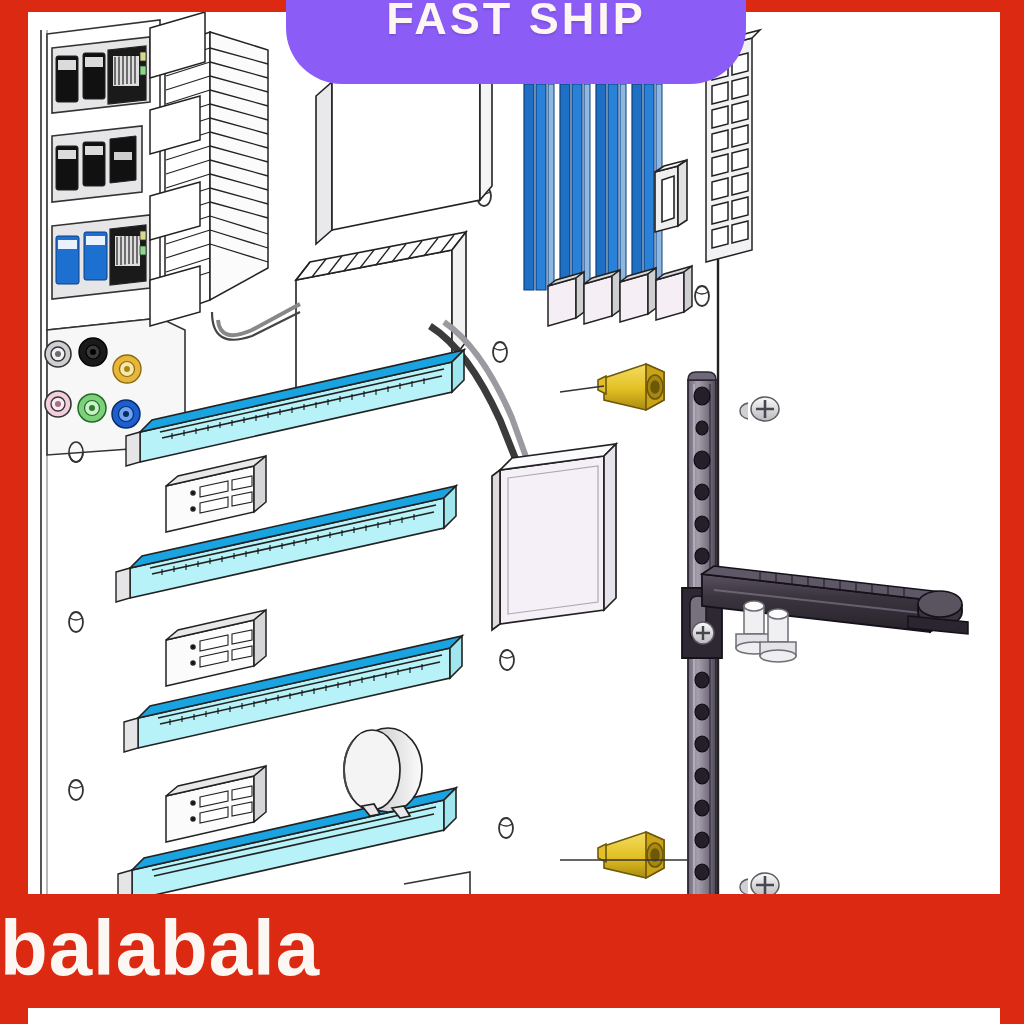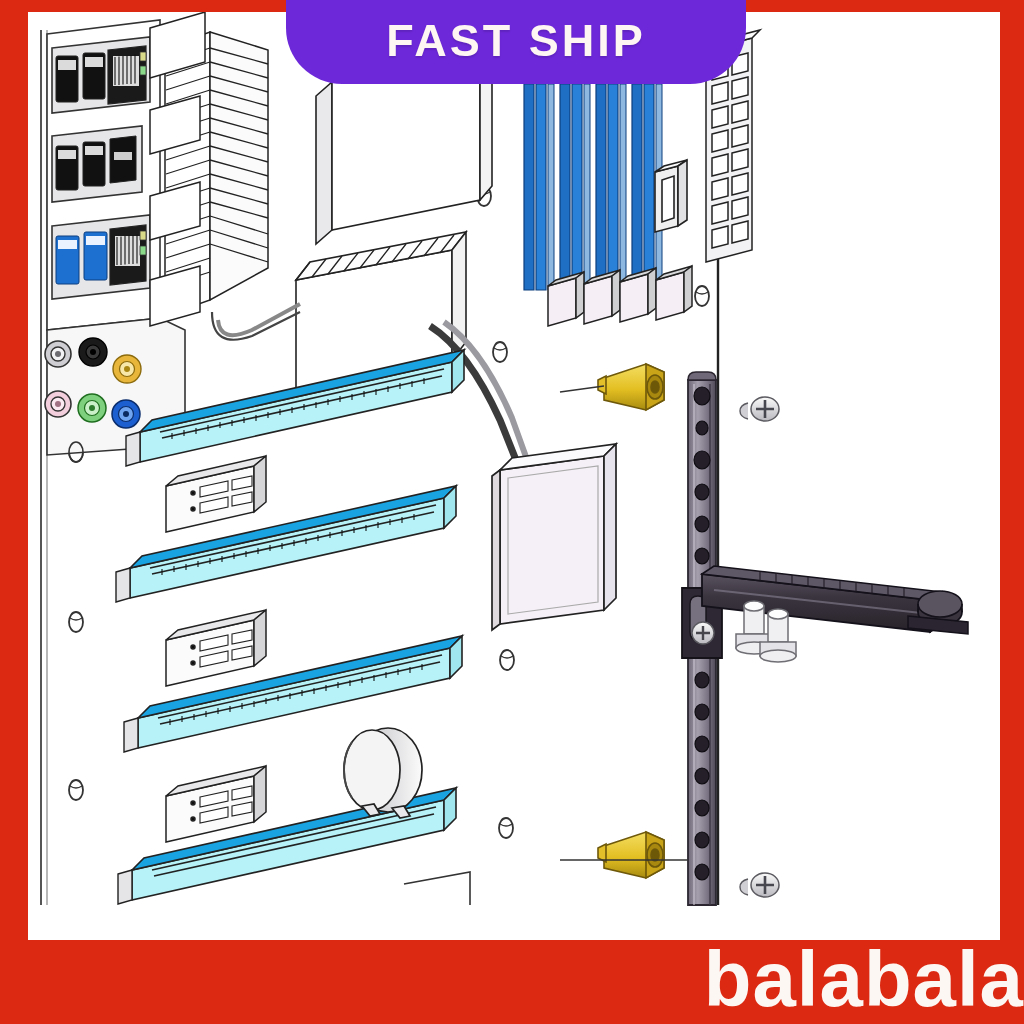--- a/index.html
+++ b/index.html
@@ -9,34 +9,34 @@
 
   
   .frame-left,.frame-right{position:absolute;top:0;bottom:0;width:28px;background:#dc2a12;z-index:40;}
   .frame-left{left:0;}
   .frame-right{right:0;width:24px;}
   .frame-top{position:absolute;left:0;right:0;top:0;height:12px;background:#dc2a12;z-index:40;}
 
   
   .banner-top{
     position:absolute;left:286px;top:0;width:460px;height:84px;
-    background:#6d28d9;
+    background:#8b5cf6;
     border-bottom-left-radius:56px;border-bottom-right-radius:56px;
-    z-index:45;display:flex;align-items:center;justify-content:center;
+    z-index:45;display:flex;align-items:flex-start;justify-content:center;
   }
   .banner-top .txt{
     color:#fdf6f2;font-size:45px;font-weight:bold;letter-spacing:3px;
     line-height:1;margin-top:-4px;
     text-shadow:0 2px 2px rgba(0,0,0,.12);
   }
 
   
   .banner-bottom{
-    position:absolute;left:0;bottom:0;width:1024px;height:84px;
-    background:#dc2a12;z-index:45;display:flex;align-items:center;justify-content:flex-end;
+    position:absolute;left:0;bottom:16px;width:1024px;height:114px;
+    background:#dc2a12;z-index:45;display:flex;align-items:center;justify-content:flex-start;
   }
   .banner-bottom .txt{
     color:#fdf7f4;font-size:78px;font-weight:bold;letter-spacing:1px;line-height:1;
     margin-top:-6px;
   }
 
   
   #art{position:absolute;left:0;top:0;width:1024px;height:1024px;z-index:10;}
 </style>
 </head>

